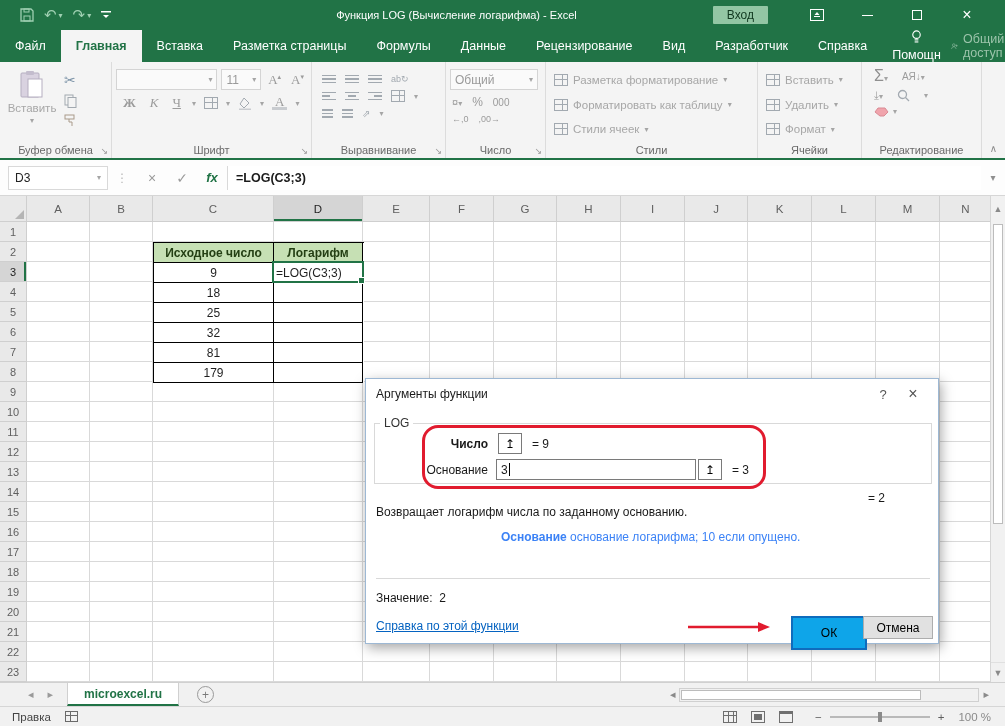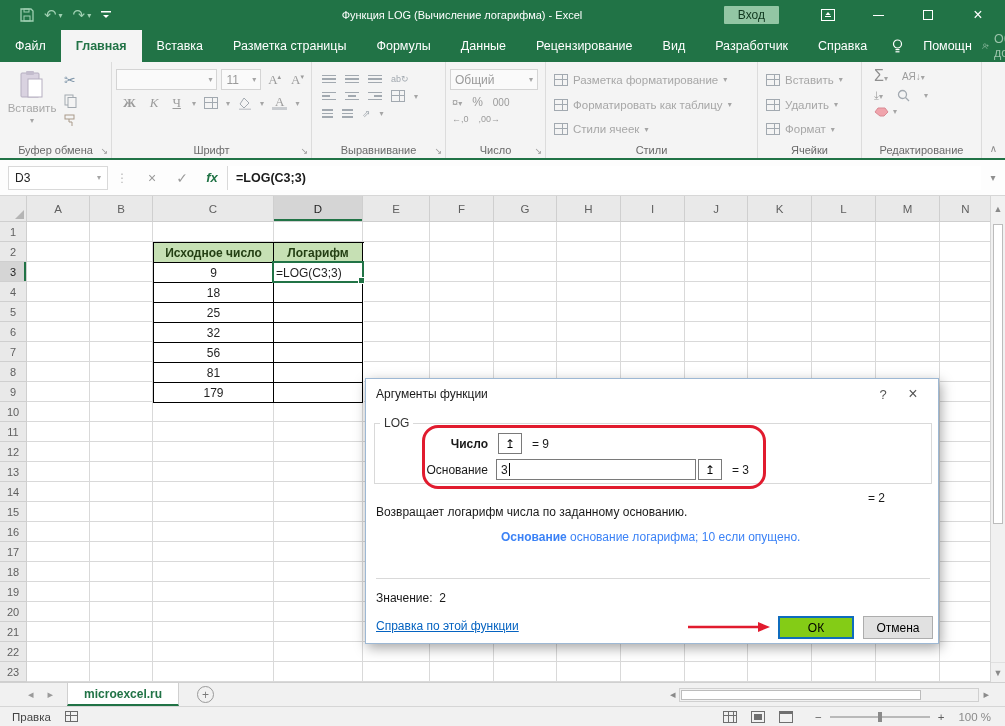--- a/index.html
+++ b/index.html
@@ -5,31 +5,31 @@
   * { margin:0; padding:0; box-sizing:border-box; }
   html,body { width:1005px; height:726px; }
   body { font-family:"Liberation Sans", sans-serif; position:relative; overflow:hidden; background:#fff; font-size:12px; color:#222; }
 
   
   .titlebar { position:absolute; left:0; top:0; width:1005px; height:30px; background:#217346; display:flex; align-items:center; color:#fff; }
   .qat { display:flex; align-items:center; gap:10px; padding-left:20px; width:200px; }
   .qbtn { display:flex; align-items:center; color:#9fd0b2; font-size:15px; cursor:default; }
   .qbtn .mini { font-size:8px; margin-left:2px; color:#9fd0b2; }
   .title { flex:1; text-align:center; font-size:11px; color:#fff; white-space:nowrap; }
-  .tb-right { display:flex; align-items:center; gap:16px; padding-right:10px; }
+  .tb-right { display:flex; align-items:center; gap:16px; padding-right:21px; }
   .signin { background:#93c6a4; color:#10381f; font-size:12px; padding:2px 14px; margin-right:16px; border-radius:1px; }
   .winbtn { width:34px; height:24px; display:flex; align-items:center; justify-content:center; color:#fff; font-size:13px; }
   .maxbox { width:10px; height:10px; border:1px solid #fff; display:inline-block; }
   .minline { width:11px; height:1px; background:#fff; display:inline-block; }
 
   
   .tabrow { position:absolute; left:0; top:30px; width:1005px; height:32px; background:#217346; display:flex; align-items:stretch; color:#fff; }
   .rtab { padding:0 15px; display:flex; align-items:center; font-size:12.5px; white-space:nowrap; }
   .rtab.active { background:#f4f4f4; color:#217346; font-weight:bold; }
-  .helper { display:flex; align-items:center; gap:20px; padding:0 10px; font-size:12.5px; }
+  .helper { display:flex; align-items:center; gap:4px; padding:0 10px; font-size:12.5px;flex-direction:column; }
   .share { margin-left:auto; display:flex; align-items:center; gap:5px; padding-right:14px; color:#9cc4ab; font-size:12.5px; }
 
   
   .ribbon { position:absolute; left:0; top:62px; width:1005px; height:96px; background:#f4f4f4; display:flex; color:#8f969e; }
   .rgroup { position:relative; border-right:1px solid #dcdcdc; padding:4px 4px 18px 4px; display:flex; }
   .glabel { position:absolute; bottom:2px; left:0; right:0; text-align:center; font-size:11px; color:#6a6a6a; white-space:nowrap; }
   .launcher { position:absolute; bottom:2px; right:3px; font-size:9px; color:#9a9a9a; }
   .bigbtn { width:56px; display:flex; flex-direction:column; align-items:center; justify-content:flex-start; gap:2px; font-size:11.5px; color:#a7a7a7; padding-top:4px; }
   .smallcol { display:flex; flex-direction:column; justify-content:flex-start; gap:6px; padding:6px 4px; }
   .ficon { color:#a7aeb6; font-size:14px; }
@@ -135,21 +135,21 @@
   .dinput { width:200px; height:21px; border:1px solid #7a7a7a; background:#fff; display:flex; align-items:center; padding-left:4px; color:#1a1a1a; }
   .caret { display:inline-block; width:1px; height:13px; background:#000; margin-left:1px; }
   .rangebtn { width:24px; height:21px; border:1px solid #7a7a7a; margin-left:2px; background:#fff; display:flex; align-items:center; justify-content:center; font-size:12px; color:#000; }
   .dresult { margin-left:10px; color:#1a1a1a; }
   .formres { position:absolute; left:502px; top:112px; color:#1a1a1a; }
   .ddesc { position:absolute; left:10px; top:126px; color:#1a1a1a; }
   .dhint { position:absolute; left:135px; top:151px; color:#3b82f6; }
   .dsep { position:absolute; left:10px; top:199px; width:554px; height:1px; background:#d9d9d9; }
   .dval { position:absolute; left:10px; top:212px; color:#1a1a1a; }
   .dlink { position:absolute; left:10px; top:240px; color:#0563c1; text-decoration:underline; }
-  .okbtn { position:absolute; left:412px; top:237px; width:76px; height:23px; background:#84cc16; border:2px solid #0f6cbd; display:flex; align-items:center; justify-content:center; color:#000; }
+  .okbtn { position:absolute; left:425px; top:237px; width:76px; height:34px; background:#0ea5e9; border:2px solid #0f6cbd; display:flex; align-items:center; justify-content:center; color:#000; }
   .cancelbtn { position:absolute; left:497px; top:237px; width:70px; height:23px; background:#e1e1e1; border:1px solid #adadad; display:flex; align-items:center; justify-content:center; color:#000; }
   .redrect { position:absolute; left:56px; top:46px; width:344px; height:64px; border:3px solid #e11b2e; border-radius:16px; pointer-events:none; }
   .redarrow { position:absolute; left:322px; top:242px; width:84px; height:12px; pointer-events:none; }
 </style>
 </head>
 <body>
 
 <div class="titlebar">
   <div class="qat">
     <span class="qbtn">
@@ -564,24 +564,20 @@
         </div>
       <div class="trow">
           <div class="tc c1">25</div>
           <div class="tc c2"></div>
         </div>
       <div class="trow">
           <div class="tc c1">32</div>
           <div class="tc c2"></div>
         </div>
       <div class="trow">
-          <div class="tc c1">56</div>
-          <div class="tc c2"></div>
-        </div>
-      <div class="trow">
           <div class="tc c1">81</div>
           <div class="tc c2"></div>
         </div>
       <div class="trow">
           <div class="tc c1">179</div>
           <div class="tc c2"></div>
         </div>
     </div>
     <div class="selcell"></div>
   </div>

